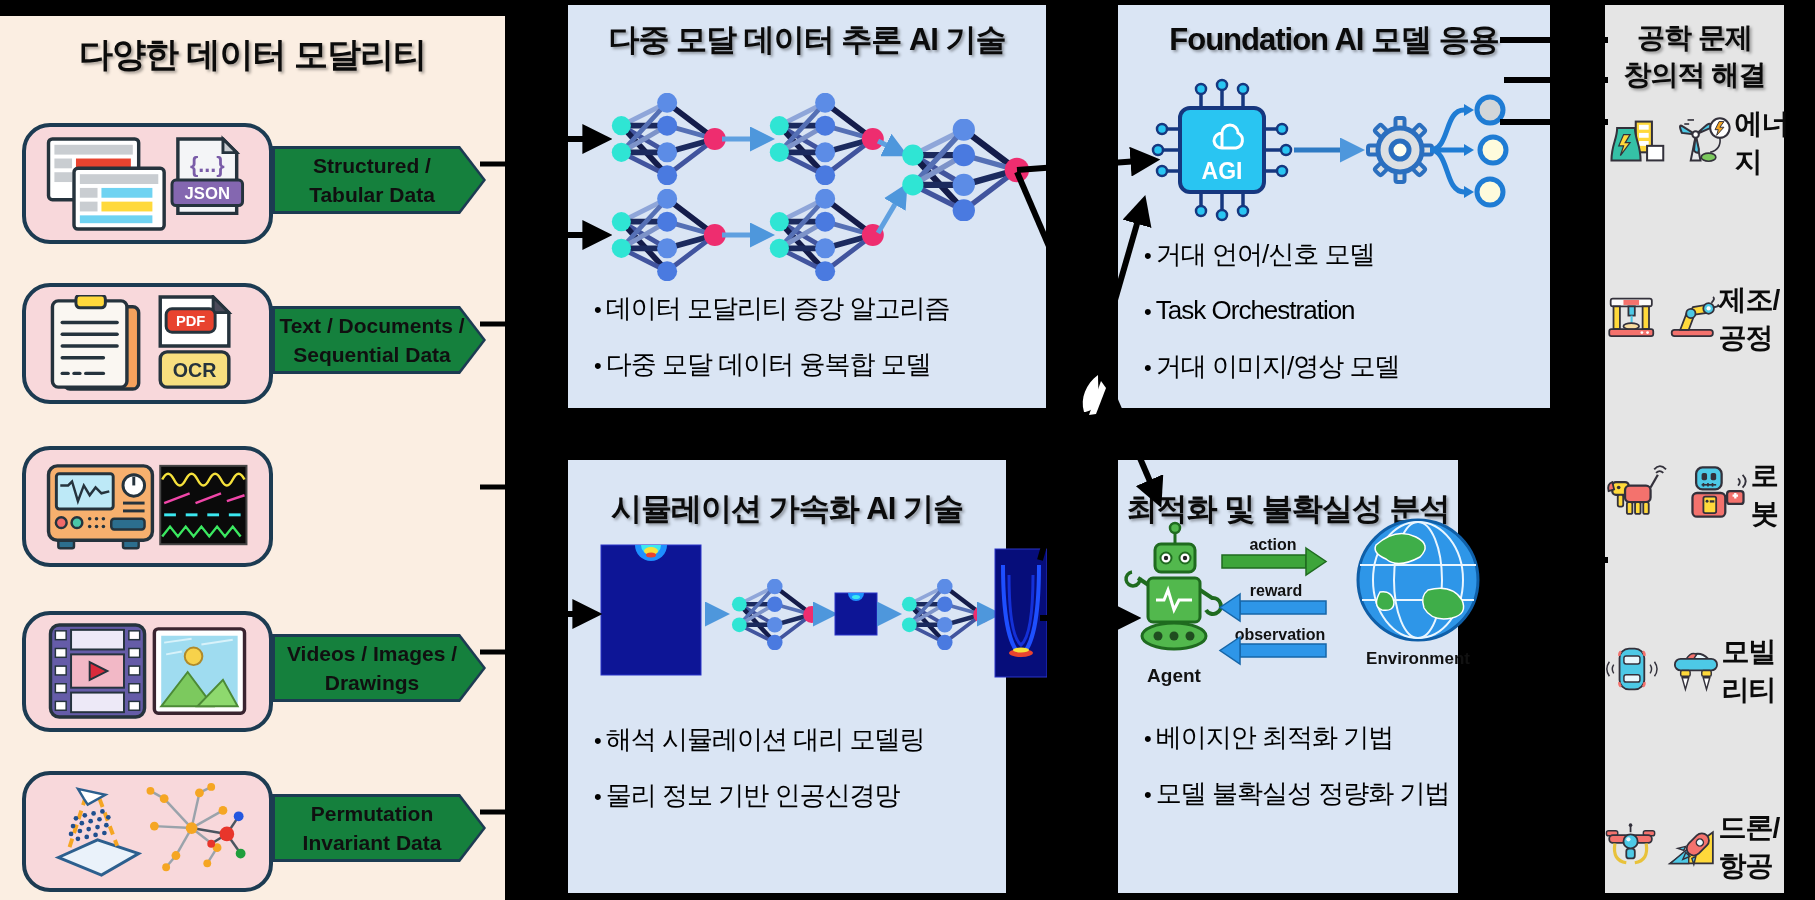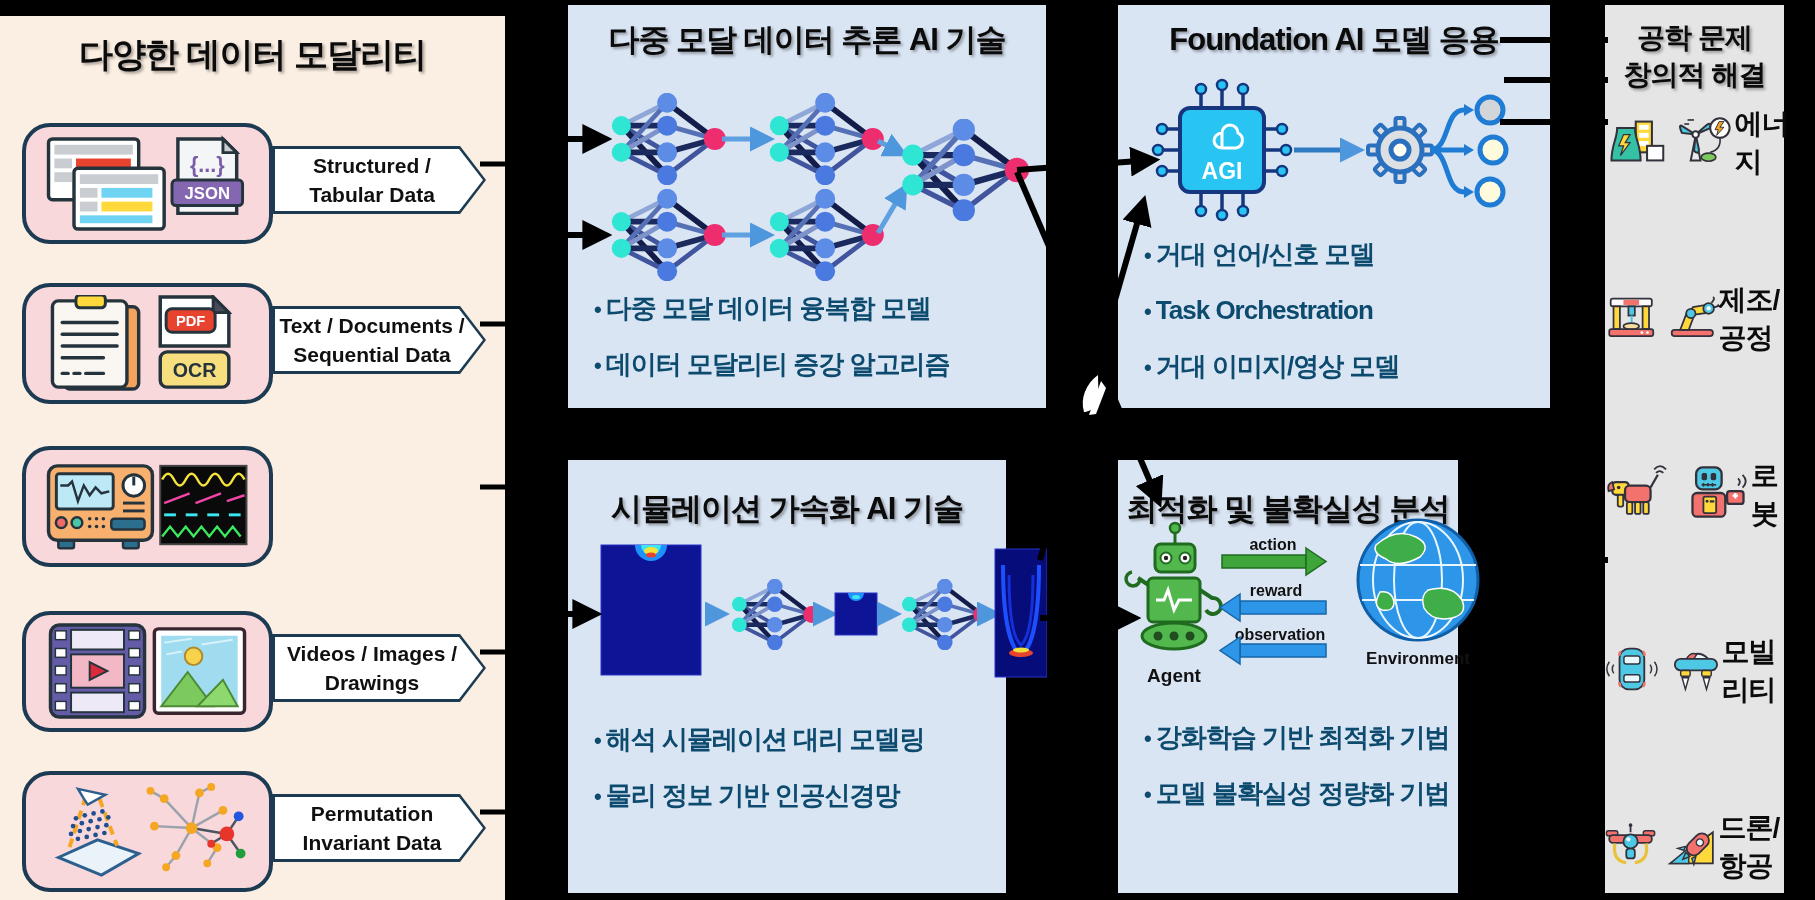--- a/index.html
+++ b/index.html
@@ -11,34 +11,34 @@
   #fd-panel{left:1118px;top:5px;width:432px;height:403px;background:#DAE5F4;}
   #sim-panel{left:568px;top:460px;width:438px;height:433px;background:#DAE5F4;}
   #opt-panel{left:1118px;top:460px;width:340px;height:433px;background:#DAE5F4;}
   #right-panel{left:1605px;top:5px;width:179px;height:888px;background:#e5e5e5;}
   .ptitle{position:absolute;left:0;right:0;text-align:center;font-weight:800;color:#0b0b0b;
           font-size:31px;letter-spacing:-1px;text-shadow:2px 2px 3px rgba(0,0,0,.35);white-space:nowrap;}
   #left-title{top:16px;font-size:34px;}
   #mm-title,#fd-title{top:14px;}
   #sim-title,#opt-title{top:28px;}
   #right-title{top:14px;font-size:28px;line-height:37px;white-space:pre-line;letter-spacing:-1px;}
-  .bullets{position:absolute;left:26px;right:8px;color:#0c4a6e;font-weight:700;}
+  .bullets{position:absolute;left:26px;right:8px;color:#000000;font-weight:400;}
   .bullet{font-size:26px;letter-spacing:-1px;line-height:55px;white-space:nowrap;}
   .bullet::before{content:"•  ";font-size:22px;}
   #mm-bullets{top:276px;}
   #fd-bullets{top:222px;}
   #sim-bullets{top:252px;}
   #opt-bullets{top:250px;}
   .lrow{position:absolute;left:0;width:505px;height:113px;}
   .icobox{position:absolute;left:22px;top:0;width:243px;height:113px;background:#F8D8DB;
           border:4px solid #1C3B52;border-radius:28px;display:flex;align-items:center;justify-content:center;}
   .plabel{position:absolute;left:272px;top:23px;width:214px;height:68px;background:#1C3B52;
           -webkit-clip-path:polygon(0 0,calc(100% - 26px) 0,100% 50%,calc(100% - 26px) 100%,0 100%);
           clip-path:polygon(0 0,calc(100% - 26px) 0,100% 50%,calc(100% - 26px) 100%,0 100%);}
-  .plabel-in{position:absolute;left:3px;top:3px;right:3px;bottom:3px;background:#ffffff;
+  .plabel-in{position:absolute;left:3px;top:3px;right:3px;bottom:3px;background:#15803d;
           -webkit-clip-path:polygon(0 0,calc(100% - 24px) 0,100% 50%,calc(100% - 24px) 100%,0 100%);
           clip-path:polygon(0 0,calc(100% - 24px) 0,100% 50%,calc(100% - 24px) 100%,0 100%);
           display:flex;align-items:center;justify-content:center;}
   .plabel-txt{font-size:21px;font-weight:600;color:#101010;text-align:center;line-height:29px;
           white-space:pre-line;padding-right:14px;}
   .dia{position:absolute;}
   #right-cats{position:absolute;left:0;top:96px;width:195px;height:790px;display:flex;
           flex-direction:column;justify-content:space-between;padding-bottom:6px;box-sizing:border-box;}
   .cat{display:flex;flex-direction:row;align-items:center;justify-content:center;}
   .cat-label{font-size:28px;font-weight:800;color:#0b0b0b;letter-spacing:-1px;margin-top:4px;}
@@ -333,22 +333,22 @@
       <use href="#nn" x="186" y="112" width="124" height="92"></use>
       <g stroke="#5FA0E0" stroke-width="5" marker-end="url(#mblue)">
         <line x1="142" y1="62" x2="188" y2="62"></line>
         <line x1="142" y1="158" x2="188" y2="158"></line>
         <line x1="298" y1="64" x2="322" y2="76"></line>
         <line x1="298" y1="156" x2="324" y2="112"></line>
       </g>
       <use href="#nn" x="318" y="42" width="138" height="102"></use>
     </svg>
     <div id="mm-bullets" class="bullets">
+      <div class="bullet">데이터 모달리티 증강 알고리즘</div>
       <div class="bullet">다중 모달 데이터 융복합 모델</div>
-      <div class="bullet">데이터 모달리티 증강 알고리즘</div>
     </div>
   </div>
 
   <div id="fd-panel" class="panel">
     <div id="fd-title" class="ptitle">Foundation AI 모델 응용</div>
     <svg class="dia" style="left:0;top:70px" width="432" height="150" viewBox="0 0 432 150">
       <g>
         <g stroke="#16377F" stroke-width="3.5">
           <line x1="83" y1="33" x2="83" y2="16"></line>
             <line x1="104" y1="33" x2="104" y2="12"></line>
@@ -499,21 +499,21 @@
         <ellipse cx="300" cy="120" rx="45" ry="58" fill="none" stroke="#EAF6FF" stroke-width="2"></ellipse>
         <line x1="242" y1="105" x2="358" y2="105" stroke="#EAF6FF" stroke-width="2"></line>
         <line x1="244" y1="140" x2="356" y2="140" stroke="#EAF6FF" stroke-width="2"></line>
         <path d="M258,85 q20,-18 40,-8 q16,8 4,20 q-22,12 -34,2 q-14,-6 -10,-14 z" fill="#3FAE49" stroke="#FFF" stroke-width="1.5"></path>
         <path d="M310,130 q24,-6 34,10 q6,14 -10,18 q-20,4 -28,-10 q-4,-12 4,-18 z" fill="#3FAE49" stroke="#FFF" stroke-width="1.5"></path>
         <path d="M262,132 q12,-2 14,10 q0,10 -12,8 q-10,-4 -2,-18 z" fill="#3FAE49" stroke="#FFF" stroke-width="1.5"></path>
         <text x="300" y="204" text-anchor="middle" font-size="17" font-weight="bold" fill="#111">Environment</text>
       </g>
     </svg>
     <div id="opt-bullets" class="bullets">
-      <div class="bullet">강화학습 기반 최적화 기법</div>
+      <div class="bullet">베이지안 최적화 기법</div>
       <div class="bullet">모델 불확실성 정량화 기법</div>
     </div>
   </div>
 
   <div id="right-panel" class="panel">
     <div id="right-title" class="ptitle">공학 문제
 창의적 해결</div>
     <div id="right-cats">
 
       <div class="cat">

